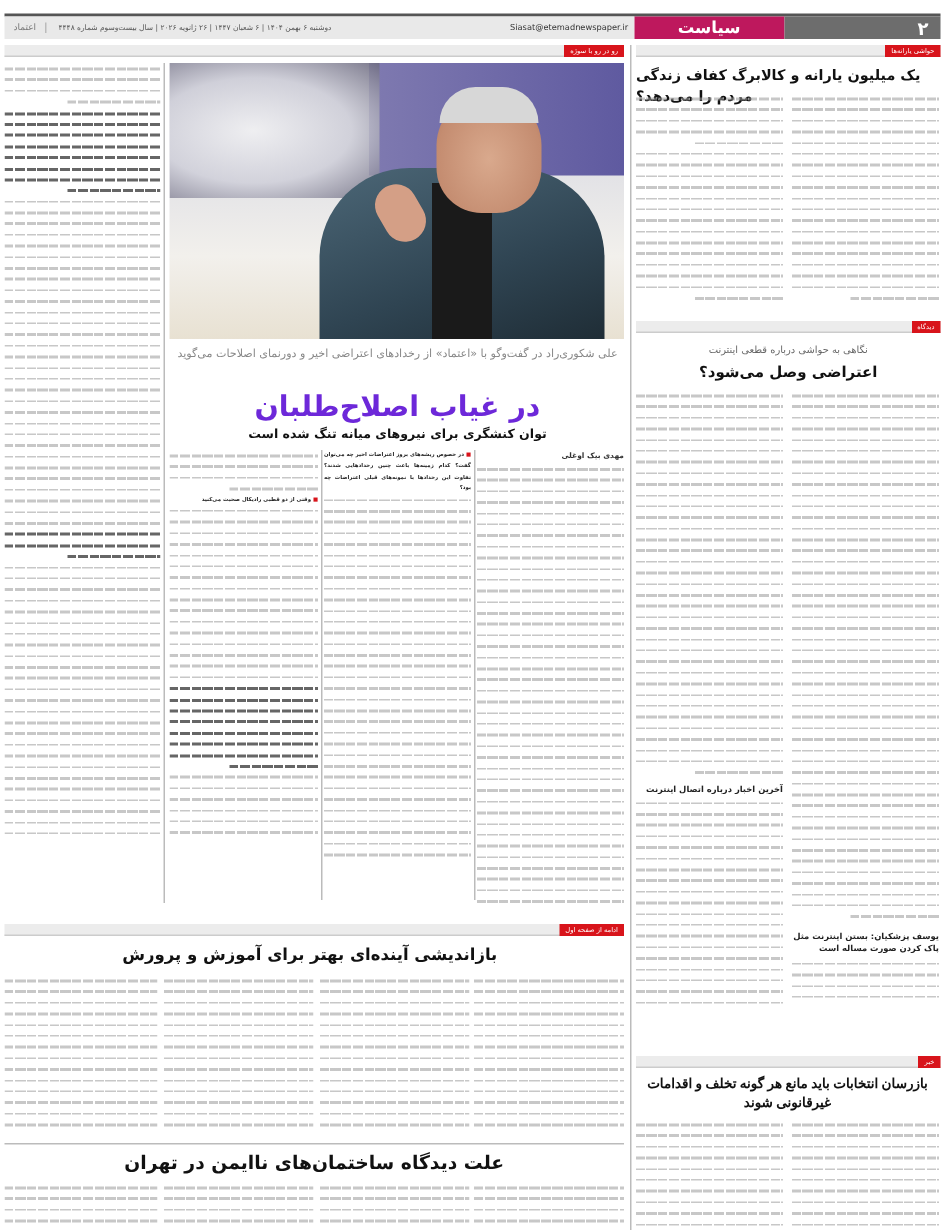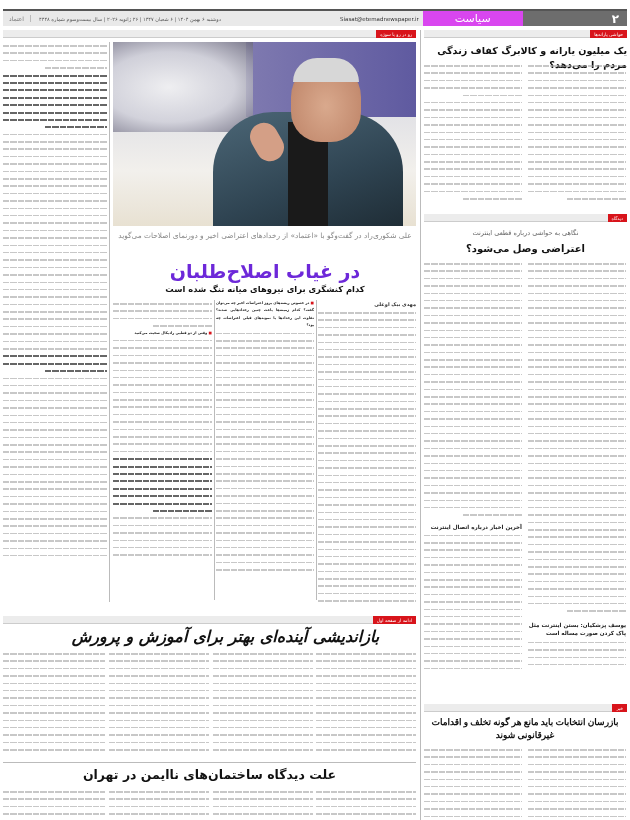--- a/index.html
+++ b/index.html
@@ -3,21 +3,21 @@
 <meta charset="utf-8">
 <style>
   * { box-sizing: border-box; margin: 0; padding: 0; }
   html, body { width: 630px; height: 820px; background: #fff; overflow: hidden; }
   body { font-family: "DejaVu Sans", sans-serif; color: #222; position: relative; direction: rtl; }
 
   .topbar { position: absolute; left: 3px; top: 9px; width: 624px; height: 17px; border-top: 2px solid #555; display: flex; direction: ltr; }
   .tb-meta { flex: 0 0 337px; background: #e9e9e9; font-size: 5px; color: #555; display: flex; align-items: center; padding-left: 6px; }
   .tb-meta .logo { font-size: 6px; color: #777; margin-right: 8px; border-right: 1px solid #bbb; padding-right: 6px; }
   .tb-email { flex: 0 0 76px; background: #e9e9e9; font-size: 5.5px; color: #333; display: flex; align-items: center; justify-content: flex-end; padding-right: 4px; }
-  .tb-section { flex: 0 0 100px; background: #d946ef; color: #fff; font-size: 11px; display: flex; align-items: center; justify-content: center; font-weight: normal; }
+  .tb-section { flex: 0 0 100px; background: #be185d; color: #fff; font-size: 11px; display: flex; align-items: center; justify-content: center; font-weight: bold; }
   .tb-page { flex: 1; background: #6d6d6d; color: #fff; font-size: 12px; font-weight: bold; display: flex; align-items: center; justify-content: flex-end; padding-right: 8px; }
 
   .sec-bar { position: absolute; height: 8px; background: #ececec; border-bottom: 1px solid #ccc; }
   .sec-label { position: absolute; right: 0; top: 0; height: 8px; background: #d8141b; color: #fff; font-size: 4.5px; padding: 0 4px; display: flex; align-items: center; }
 
   .vline { position: absolute; width: 1px; background: #bbb; }
   .hline { position: absolute; height: 1px; background: #bbb; }
 
   .col-text { position: absolute; font-size: 3.4px; line-height: 7.4px; color: #777; text-align: justify; overflow: hidden; }
   .col-text .bullet { color: #d8141b; }
@@ -40,21 +40,21 @@
   <div class="tb-email">Siasat@etemadnewspaper.ir</div>
   <div class="tb-section">سیاست</div>
   <div class="tb-page">۲</div>
 </div>
 
 <div class="vline" style="left:420px; top:30px; height:790px;"></div>
 
 <div class="sec-bar" style="left:424px; top:30px; width:203px;">
   <span class="sec-label">حواشی یارانه‌ها</span>
 </div>
-<div class="h-main" style="left:424px; top:44px; width:203px; font-size:9.6px; line-height:14px; text-align:right;">یک میلیون یارانه و کالابرگ کفاف زندگی مردم را می‌دهد؟</div>
+<div class="h-main" style="left:424px; top:44px; width:203px; font-size:9.6px; line-height:14px; text-align:left;">یک میلیون یارانه و کالابرگ کفاف زندگی مردم را می‌دهد؟</div>
 
 <div class="col-text" style="left:528px; top:62px; width:98px; height:145px;">
   <span class="line-fill"></span>
     <span class="line-fill"></span>
     <span class="line-fill"></span>
     <span class="line-fill"></span>
     <span class="line-fill"></span>
     <span class="line-fill"></span>
     <span class="line-fill"></span>
     <span class="line-fill"></span>
@@ -252,21 +252,21 @@
   <div style="position:absolute; left:0; top:0; width:140px; height:90px; background:radial-gradient(ellipse at 40% 50%,#f2f2f4 0%,#cfcfd9 55%,#6c6a7f 100%); opacity:.85;"></div>
   <div style="position:absolute; left:100px; top:70px; width:190px; height:114px; background:linear-gradient(160deg,#4c6777,#2f4452 60%,#1f2d36); border-radius:60px 60px 0 0;"></div>
   <div style="position:absolute; left:175px; top:80px; width:40px; height:104px; background:#1a1a1a;"></div>
   <div style="position:absolute; left:178px; top:20px; width:70px; height:80px; border-radius:35px 35px 30px 30px; background:radial-gradient(ellipse at 50% 55%,#d9a98d 0%,#c48c70 70%,#a87058 100%);"></div>
   <div style="position:absolute; left:180px; top:16px; width:66px; height:24px; border-radius:33px 33px 0 0; background:#d7d7d7;"></div>
   <div style="position:absolute; left:140px; top:80px; width:28px; height:40px; border-radius:14px; background:#d49f86; transform:rotate(-30deg);"></div>
 </div>
 
 <div class="h-main" style="left:118px; top:230px; width:294px; font-size:7.4px; line-height:11px; font-weight:normal; color:#888;">علی شکوری‌راد در گفت‌وگو با «اعتماد» از رخدادهای اعتراضی اخیر و دورنمای اصلاحات می‌گوید</div>
 <div class="h-main" style="left:118px; top:260px; width:294px; font-size:19px; line-height:22px; color:#6d28d9;">در غیاب اصلاح‌طلبان</div>
-<div class="h-main" style="left:118px; top:283px; width:294px; font-size:8.4px; line-height:12px;">کدام کنشگری برای نیروهای میانه تنگ شده است</div>
+<div class="h-main" style="left:118px; top:283px; width:294px; font-size:8.4px; line-height:12px;">توان کنشگری برای نیروهای میانه تنگ شده است</div>
 
 <div class="col-text" style="left:3px; top:42px; width:104px; height:560px;">
   <span class="line-fill"></span>
     <span class="line-fill"></span>
     <span class="line-fill"></span>
     <span class="line-fill short"></span>
   <span class="line-fill dark"></span>
     <span class="line-fill dark"></span>
     <span class="line-fill dark"></span>
     <span class="line-fill dark"></span>
@@ -450,21 +450,21 @@
     <span class="line-fill"></span>
     <span class="line-fill"></span>
     <span class="line-fill"></span>
 </div>
 <div class="vline" style="left:214px; top:300px; height:300px;"></div>
 <div class="vline" style="left:316px; top:300px; height:300px;"></div>
 
 <div class="sec-bar" style="left:3px; top:616px; width:413px;">
   <span class="sec-label">ادامه از صفحه اول</span>
 </div>
-<div class="h-main" style="left:19px; top:628px; width:413px; font-size:16px; line-height:18px;font-style:italic;">بازاندیشی آینده‌ای بهتر برای آموزش و پرورش</div>
+<div class="h-main" style="left:0; top:628px; width:413px; font-size:11px; line-height:18px;">بازاندیشی آینده‌ای بهتر برای آموزش و پرورش</div>
 
 <div class="col-text" style="left:316px; top:650px; width:100px; height:106px;">
   <span class="line-fill"></span>
     <span class="line-fill"></span>
     <span class="line-fill"></span>
     <span class="line-fill"></span>
     <span class="line-fill"></span>
     <span class="line-fill"></span>
     <span class="line-fill"></span>
     <span class="line-fill"></span>

